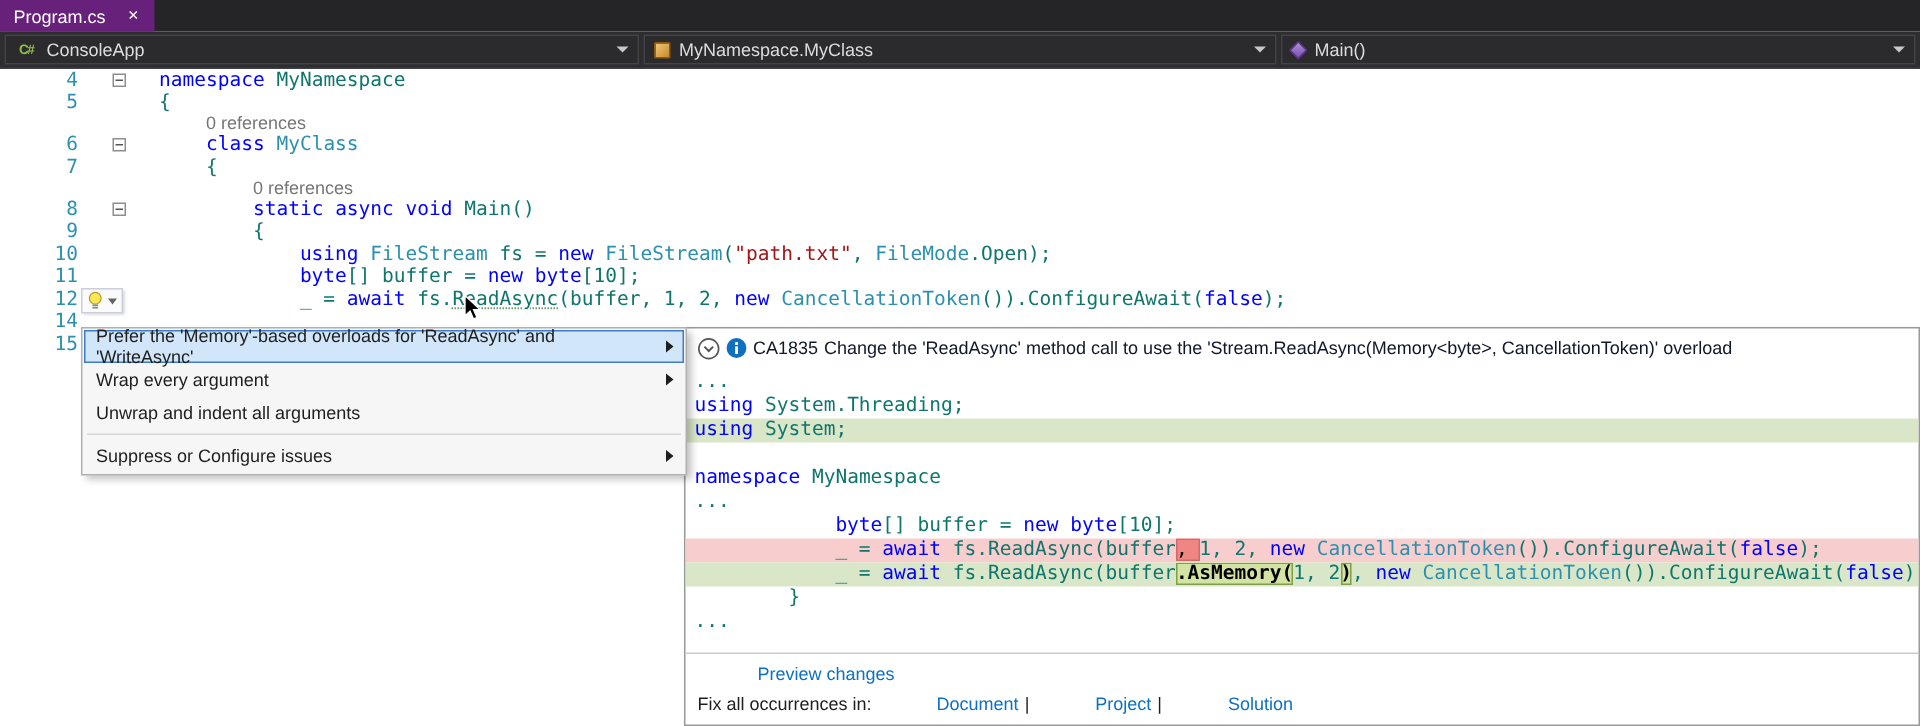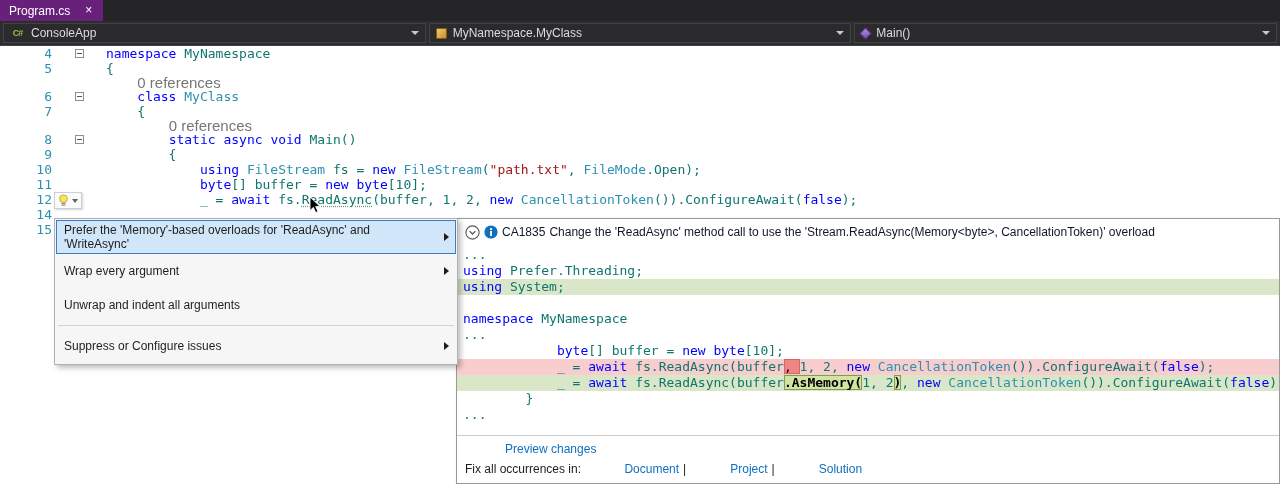--- a/index.html
+++ b/index.html
@@ -32,42 +32,42 @@
   .editor { position:absolute; left:0; top:46px; width:100%; bottom:0; background:#fff;
             font-family:"DejaVu Sans Mono","Liberation Mono",monospace; font-size:13px; color:#000; }
   .code-row { display:flex; height:15px; line-height:15px; }
   .lens-row { display:flex; height:13px; line-height:13px; }
   .gutter { width:64px; padding-right:12px; text-align:right; color:var(--line_number,#2b91af); flex:none; }
   .foldcol { width:30px; flex:none; display:flex; align-items:center; justify-content:center; }
   .fold-box { width:9px; height:9px; border:1px solid #8e8e8e; background:#fff; position:relative; display:block; }
   .fold-box::after { content:""; position:absolute; left:1px; right:1px; top:3px; height:1px; background:#555; }
   .codecol { white-space:pre; padding-left:12px; }
   .lens-indent { font-family:"DejaVu Sans Mono","Liberation Mono",monospace; }
-  .lens-label { font-family:"Liberation Sans",sans-serif; font-size:15px; color:var(--codelens,#767676); }
+  .lens-label { font-family:"Liberation Sans",sans-serif; font-size:12px; color:var(--codelens,#767676); }
 
   .seg-pl { color:#0f766e; }
   .seg-kw { color:var(--keyword,#0000ff); }
   .seg-type { color:var(--type,#2b91af); }
   .seg-str { color:var(--string,#a31515); }
   .seg-squiggle { text-decoration:underline dotted #6a9a6a; text-underline-offset:2px; }
 
   
   .bulb-widget { position:absolute; left:54px; top:192px; width:28px; height:17px; background:#fbfbfb;
                  border:1px solid #cccedb; display:flex; align-items:center; justify-content:center;
                  gap:3px; box-shadow:1px 1px 2px rgba(0,0,0,.18); z-index:6; }
   .bulb-arrow { width:0; height:0; border-left:3px solid transparent; border-right:3px solid transparent;
                 border-top:4px solid #646465; }
 
   
   .mouse-cursor { position:absolute; left:309px; top:196px; z-index:20; }
 
   
   .menu { position:absolute; left:54px; top:218px; width:404px; background:#f6f6f6;
           border:1px solid #b0b0b0; box-shadow:3px 3px 5px rgba(0,0,0,.25); padding:1px; z-index:5; }
-  .menu-item { position:relative; height:34px; font-size:12px; color:#1e1e1e;
+  .menu-item { position:relative; height:22px; font-size:12px; color:#1e1e1e;
                padding:0 22px 0 7px; border:1px solid transparent; display:flex; align-items:center; }
   .menu-item.selected { background:#d2e6fa; border-color:#3d7dc8; }
   .menu-sub-arrow { position:absolute; right:6px; top:50%; transform:translateY(-50%); width:0; height:0;
                     border-top:4px solid transparent; border-bottom:4px solid transparent; border-left:5px solid #1e1e1e; }
   .menu-separator { height:1px; background:#d4d4d4; margin:3px 2px; }
 
   
   .popup { position:absolute; left:456px; top:218px; width:824px; height:266px; background:#fff;
            border:1px solid #999; box-shadow:3px 3px 5px rgba(0,0,0,.25);
            display:flex; flex-direction:column; z-index:4; }
@@ -236,21 +236,21 @@
       <svg width="14" height="14" viewBox="0 0 14 14">
         <circle cx="7" cy="7" r="6.6" fill="#1070c0"></circle>
         <rect x="6.1" y="3.1" width="1.9" height="1.9" fill="#fff"></rect>
         <rect x="6.1" y="5.9" width="1.9" height="5.1" fill="#fff"></rect>
       </svg>
       <span class="rule-id">CA1835</span>
       <span class="rule-msg">Change the 'ReadAsync' method call to use the 'Stream.ReadAsync(Memory&lt;byte&gt;, CancellationToken)' overload</span>
     </div>
     <div class="popup-code">
         <div class="diff-row ctx"><span class="seg-pl">...</span></div>
-        <div class="diff-row ctx"><span class="seg-kw">using</span><span class="seg-pl"> Prefer.Threading;</span></div>
+        <div class="diff-row ctx"><span class="seg-kw">using</span><span class="seg-pl"> System.Threading;</span></div>
         <div class="diff-row add"><span class="seg-kw">using</span><span class="seg-pl"> System;</span></div>
         <div class="diff-row ctx"></div>
         <div class="diff-row ctx"><span class="seg-kw">namespace</span><span class="seg-pl"> MyNamespace</span></div>
         <div class="diff-row ctx"><span class="seg-pl">...</span></div>
         <div class="diff-row ctx"><span class="seg-pl">            </span><span class="seg-kw">byte</span><span class="seg-pl">[] buffer = </span><span class="seg-kw">new</span><span class="seg-pl"> </span><span class="seg-kw">byte</span><span class="seg-pl">[10];</span></div>
         <div class="diff-row del"><span class="seg-pl">            _ = </span><span class="seg-kw">await</span><span class="seg-pl"> fs.ReadAsync(buffer</span><span class="seg-strongdel">, </span><span class="seg-pl">1, 2, </span><span class="seg-kw">new</span><span class="seg-pl"> </span><span class="seg-type">CancellationToken</span><span class="seg-pl">()).ConfigureAwait(</span><span class="seg-kw">false</span><span class="seg-pl">);</span></div>
         <div class="diff-row add"><span class="seg-pl">            _ = </span><span class="seg-kw">await</span><span class="seg-pl"> fs.ReadAsync(buffer</span><span class="seg-strongadd">.AsMemory(</span><span class="seg-pl">1, 2</span><span class="seg-strongadd">)</span><span class="seg-pl">, </span><span class="seg-kw">new</span><span class="seg-pl"> </span><span class="seg-type">CancellationToken</span><span class="seg-pl">()).ConfigureAwait(</span><span class="seg-kw">false</span><span class="seg-pl">);</span></div>
         <div class="diff-row ctx"><span class="seg-pl">        }</span></div>
         <div class="diff-row ctx"><span class="seg-pl">...</span></div>
       </div>

